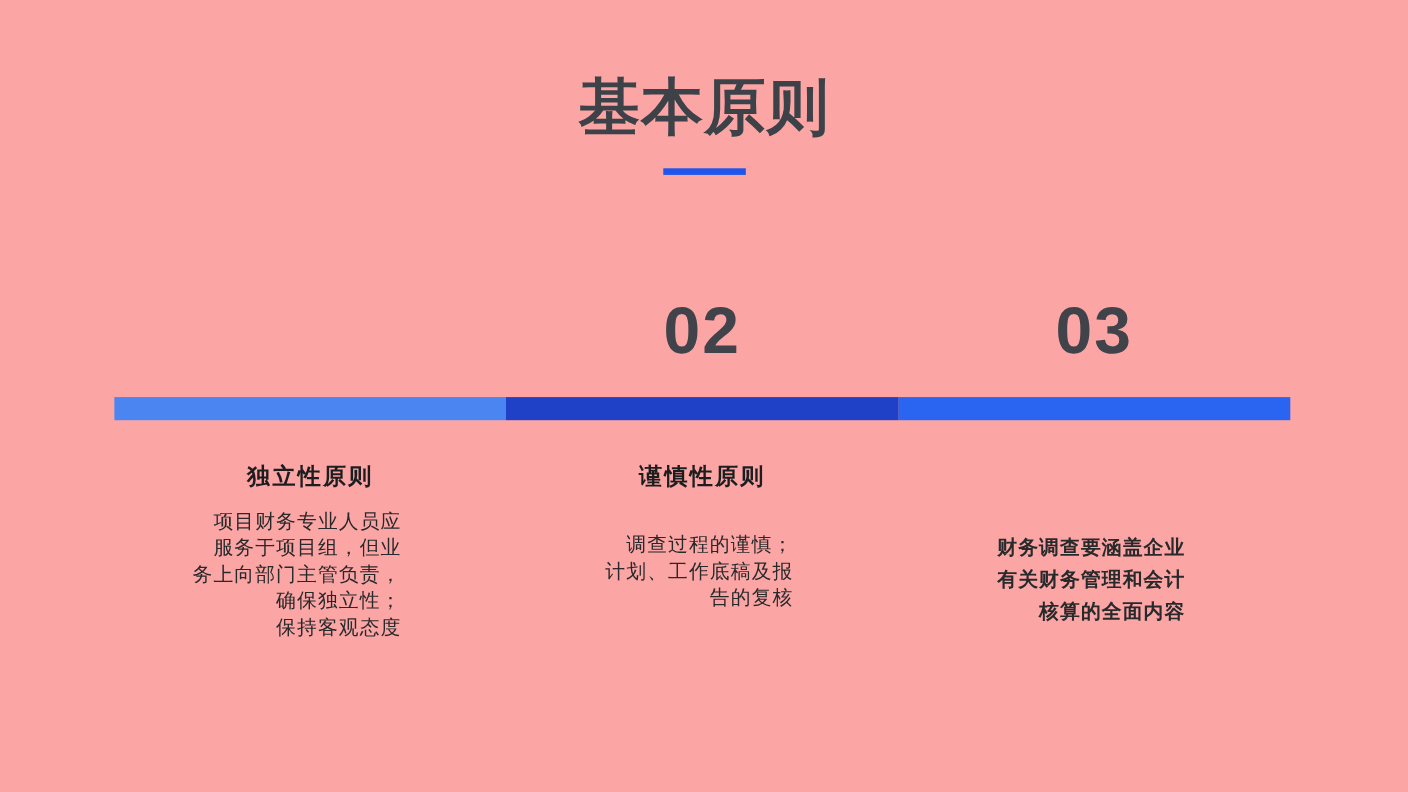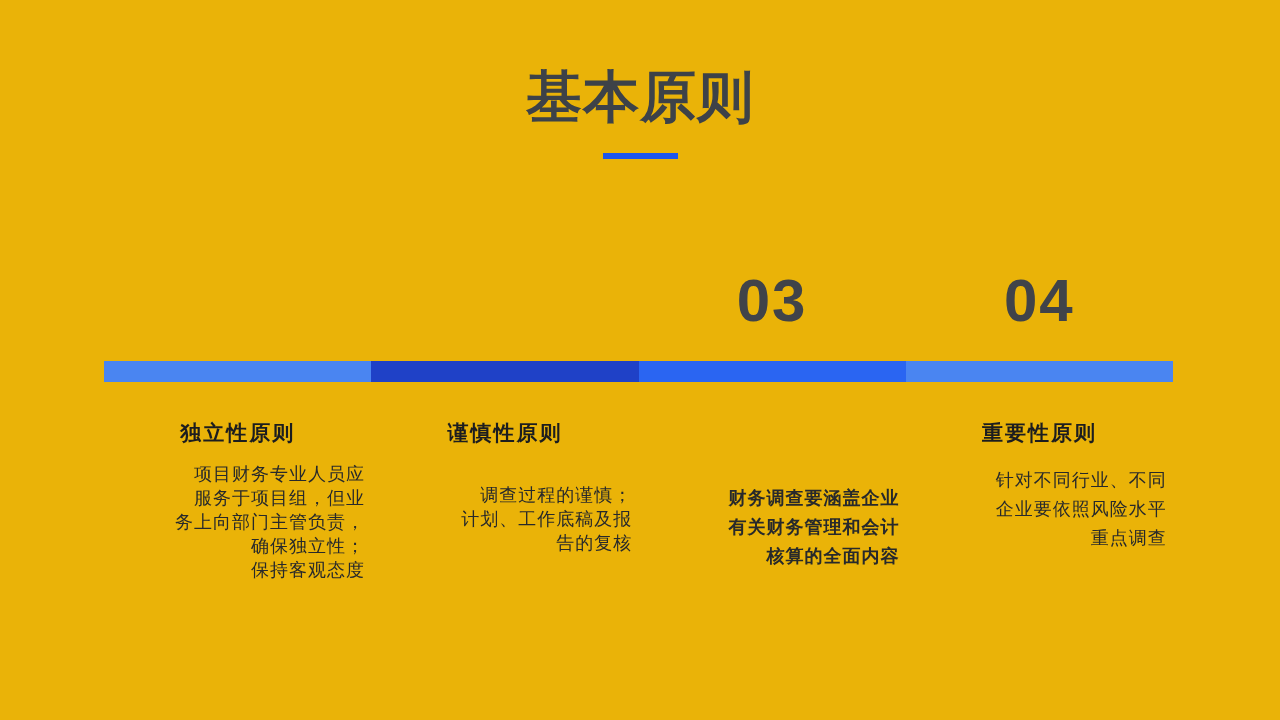--- a/index.html
+++ b/index.html
@@ -5,21 +5,21 @@
   * { margin: 0; padding: 0; box-sizing: border-box; }
   html, body {
     width: 1280px; height: 720px;
     background: #ffffff;
     overflow: hidden;
     font-family: "Liberation Sans", sans-serif;
   }
   .slide {
     position: relative;
     width: 1280px; height: 720px;
-    background: #eab308;
+    background: #fca5a5;
   }
   .slide-title {
     position: absolute;
     top: 66px; left: 0;
     width: 1280px;
     text-align: center;
     font-size: 56px;
     line-height: 62px;
     font-weight: 700;
     color: #3d4248;
@@ -102,38 +102,31 @@
       <div class="bar-segment" style="background: rgb(74, 133, 241);"></div>
       <div class="col-heading">独立性原则</div>
       <div class="col-body">项目财务专业人员应
 服务于项目组，但业
 务上向部门主管负责，
 确保独立性；
 保持客观态度</div>
     </div>
 
     <div class="column c2">
+      <div class="big-number">02</div>
       <div class="bar-segment" style="background: rgb(31, 65, 199);"></div>
       <div class="col-heading">谨慎性原则</div>
       <div class="col-body">调查过程的谨慎；
 计划、工作底稿及报
 告的复核</div>
     </div>
 
     <div class="column c3">
       <div class="big-number">03</div>
       <div class="bar-segment" style="background: rgb(42, 101, 242);"></div>
       <div class="col-body">财务调查要涵盖企业
 有关财务管理和会计
 核算的全面内容</div>
     </div>
 
-    <div class="column c4">
-      <div class="big-number">04</div>
-      <div class="bar-segment" style="background: rgb(74, 133, 241);"></div>
-      <div class="col-heading">重要性原则</div>
-      <div class="col-body">针对不同行业、不同
-企业要依照风险水平
-重点调查</div>
-    </div>
 
   </div>
 </div>
 
 </body></html>

